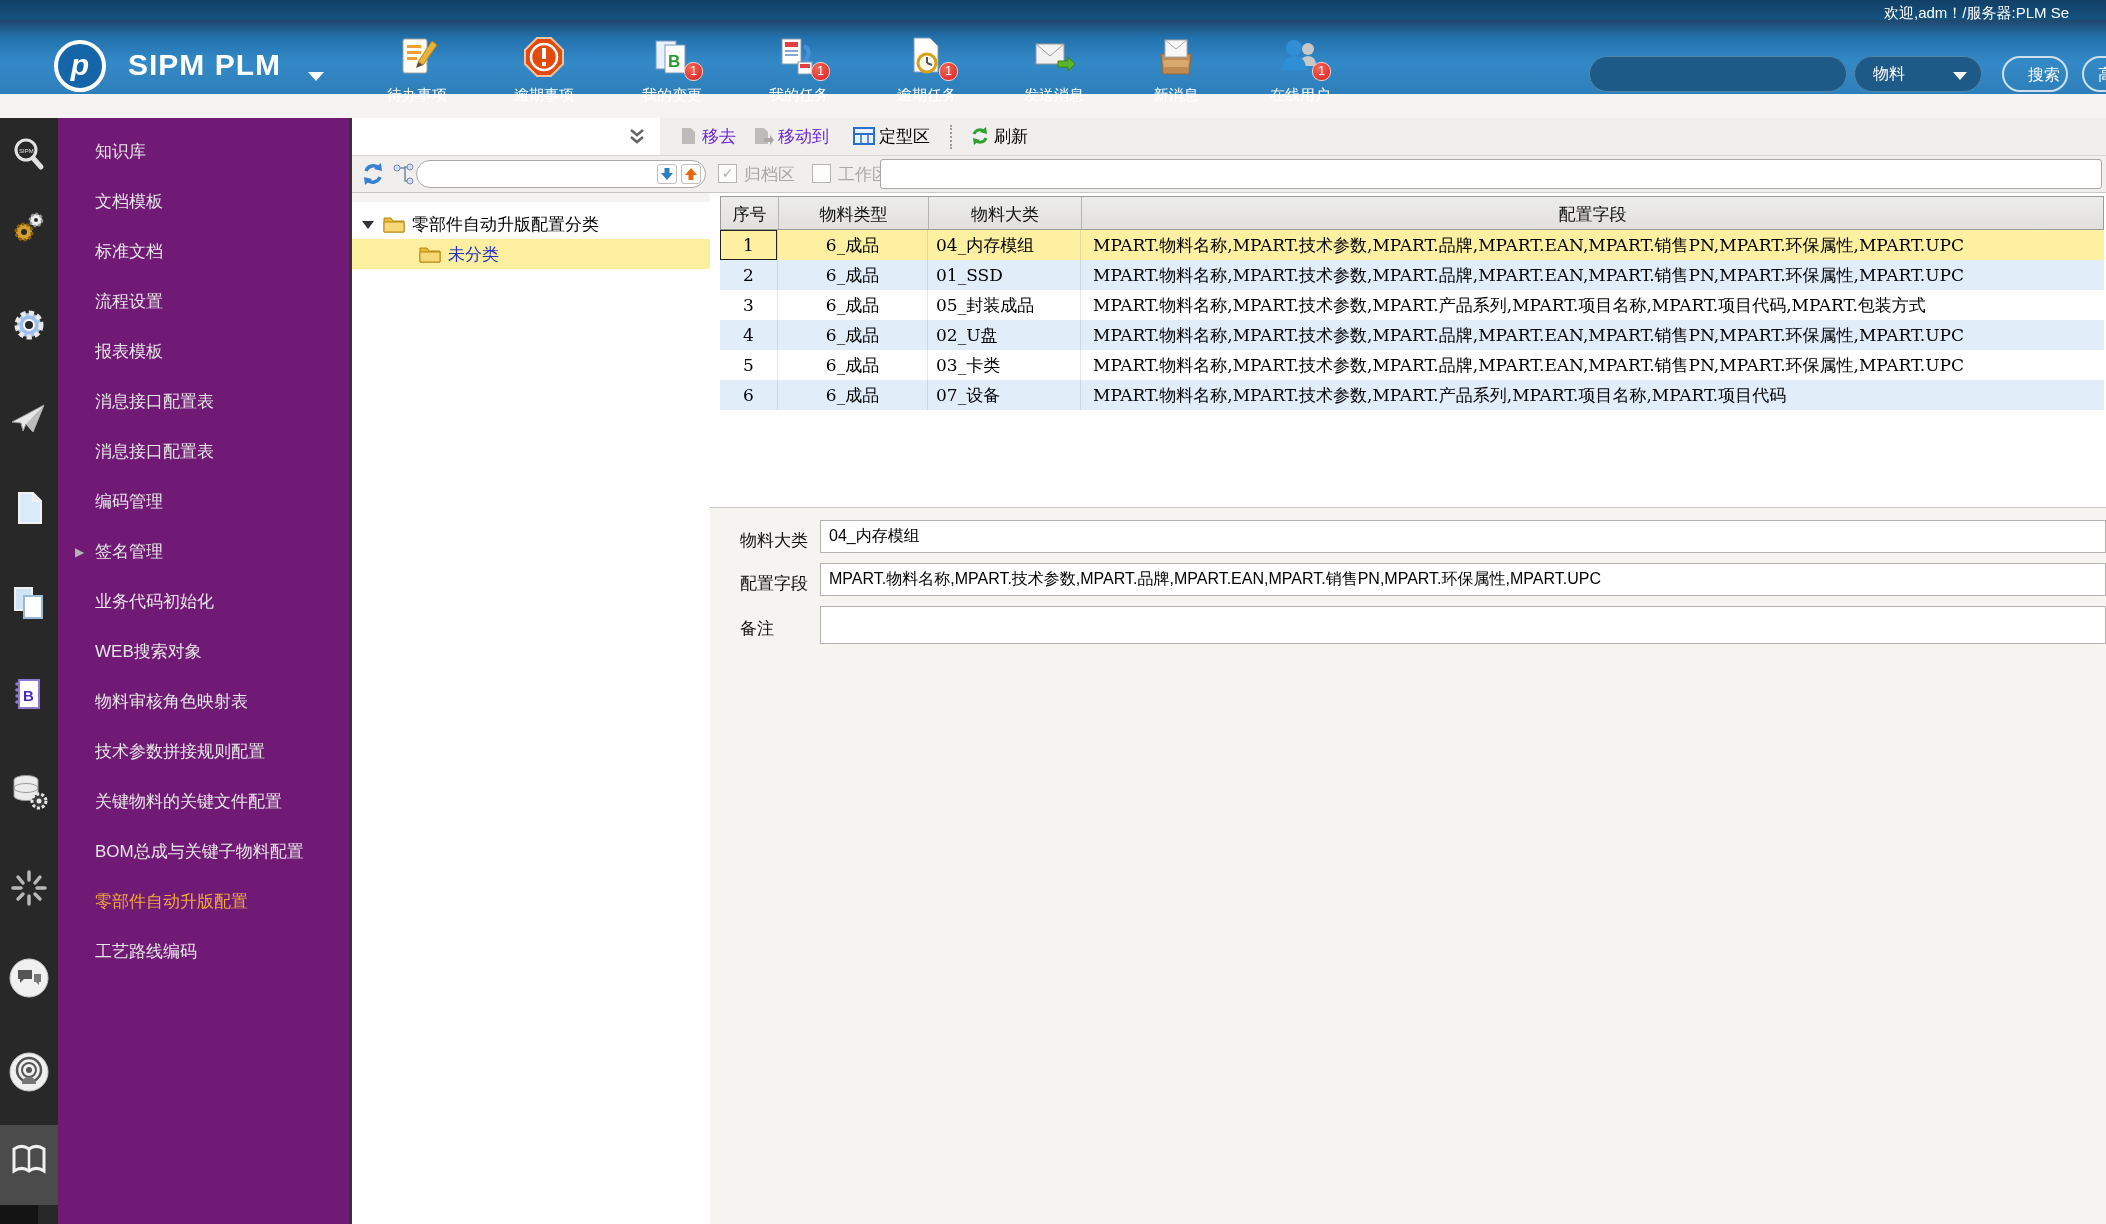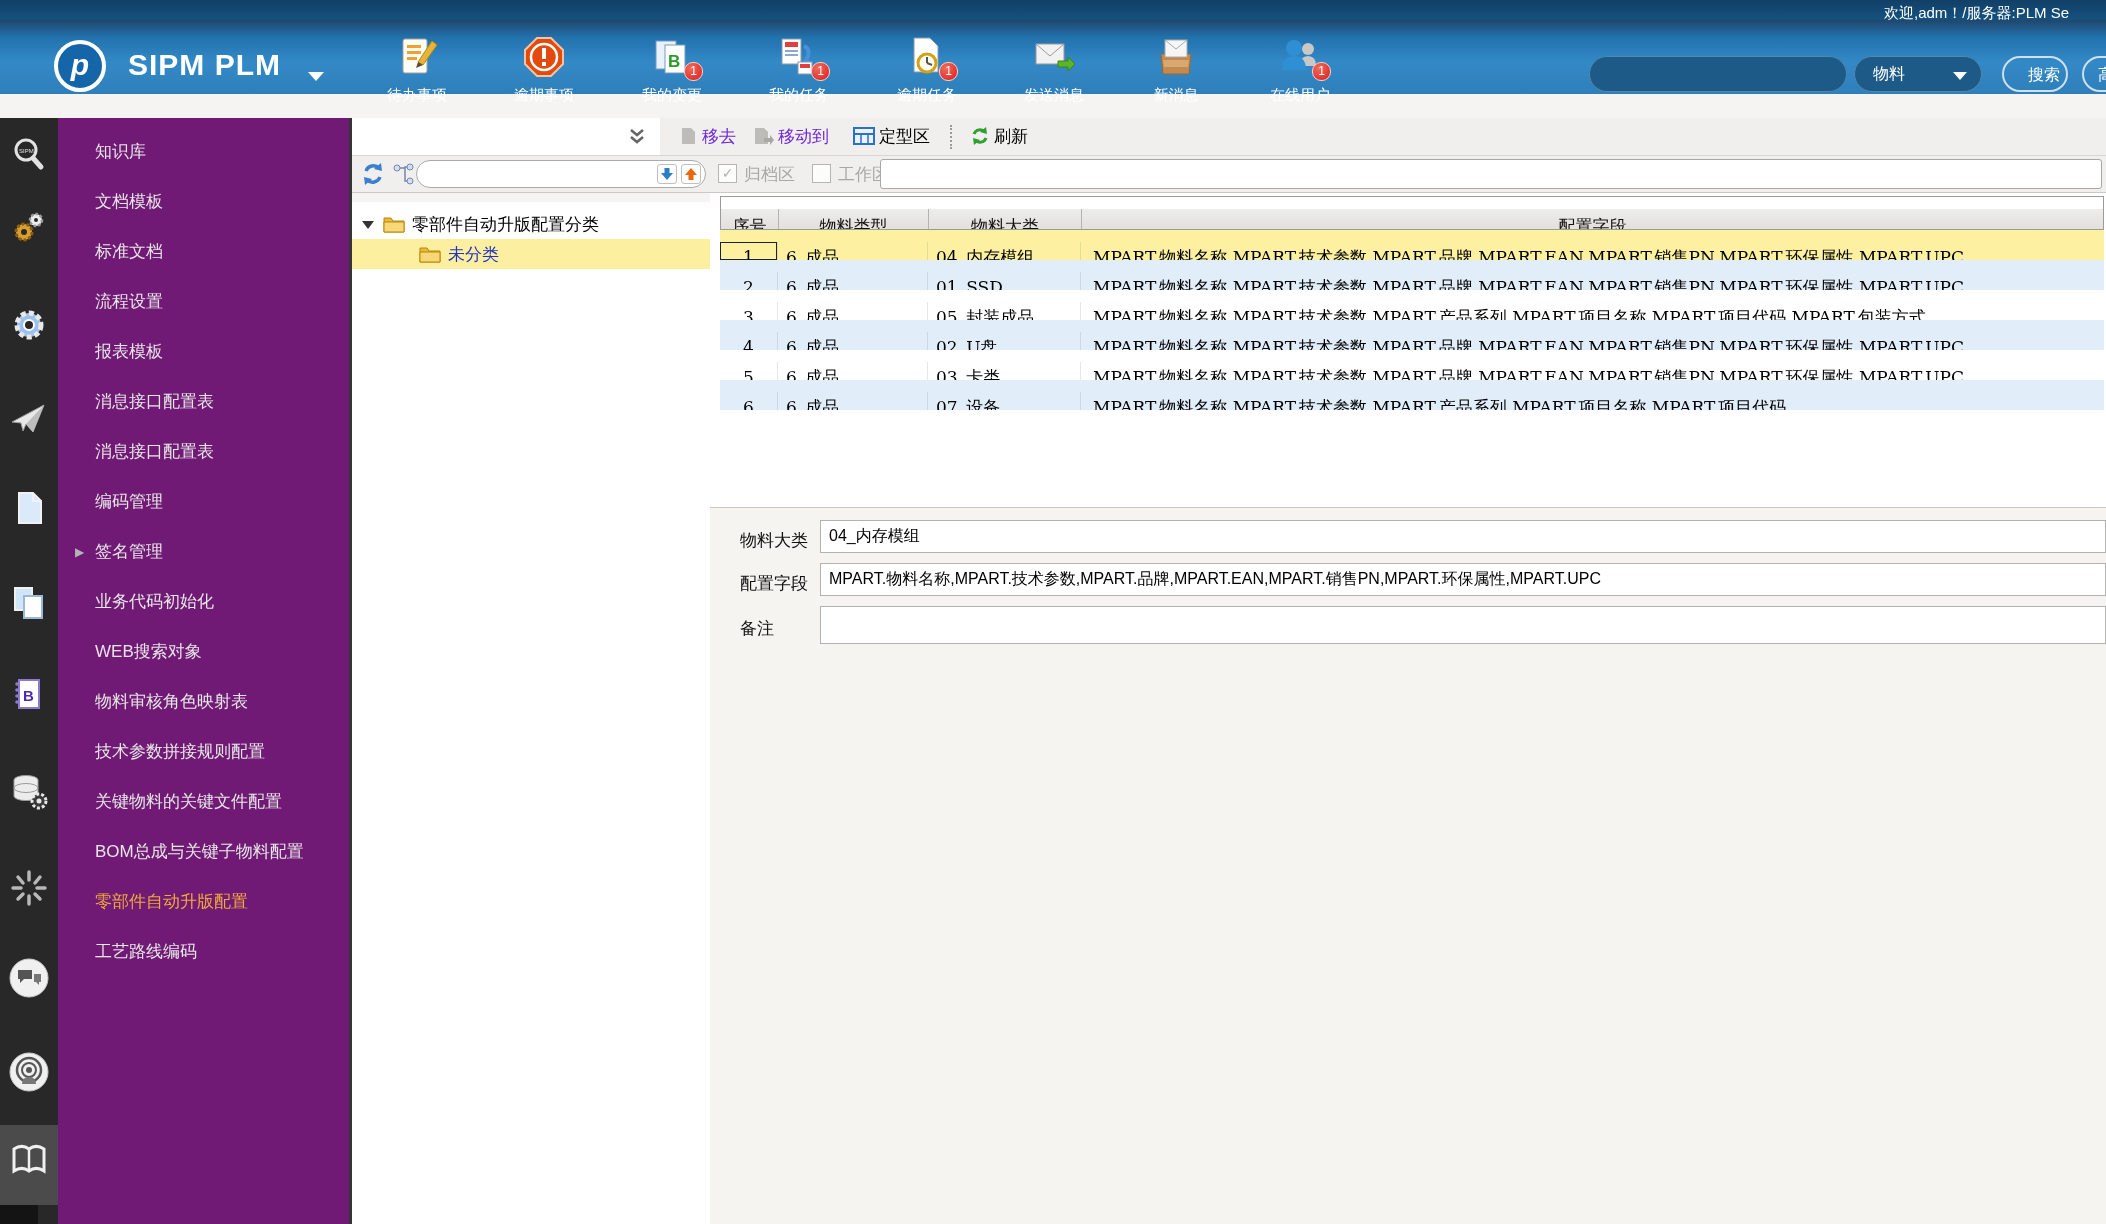--- a/index.html
+++ b/index.html
@@ -76,23 +76,23 @@
   .tree-row svg{position:absolute;top:5px;}
   
   .main{position:absolute;left:710px;top:193px;width:1396px;height:1031px;background:#f5f4f1;}
   .table-wrap{position:absolute;left:0;top:0;width:1396px;height:315px;background:#fff;
     border-bottom:1px solid #cac9c6;box-sizing:border-box;}
   .trow{position:absolute;left:10px;width:1384px;display:flex;font-size:17px;}
   .thead{top:3px;height:34px;line-height:34px;border:1px solid #9c9b98;box-sizing:border-box;}
   .thead .cell{background:linear-gradient(#ededeb,#e1e0dd);border-right:1px solid #b5b4b0;
     text-align:center;font-size:17px;color:#111;box-sizing:border-box;}
   .trow.data{height:30px;line-height:30px;}
-  .cell{overflow:hidden;white-space:nowrap;box-sizing:border-box;margin-top:12px;}
+  .cell{overflow:hidden;white-space:nowrap;box-sizing:border-box;}
   .c1{width:58px;text-align:center;flex:none;}
-  .c2{width:150px;padding-left:8px;flex:none;}
+  .c2{width:150px;flex:none;text-align:center;}
   .c3{width:153px;padding-left:8px;flex:none;}
   .c4{flex:1;padding-left:12px;}
   .thead .c2,.thead .c3{padding-left:0;text-align:center;}
   .thead .c4{padding-left:0;text-align:center;border-right:none;}
   .data .c1,.data .c2,.data .c3{border-right:1px solid rgba(140,140,140,.22);}
   .row-sel{background:#fdf0a0;}
   .row-alt{background:#e2edfa;}
   .row-plain{background:#fff;}
   .row-sel .c1{box-shadow:inset 0 0 0 1px #222;}
   

